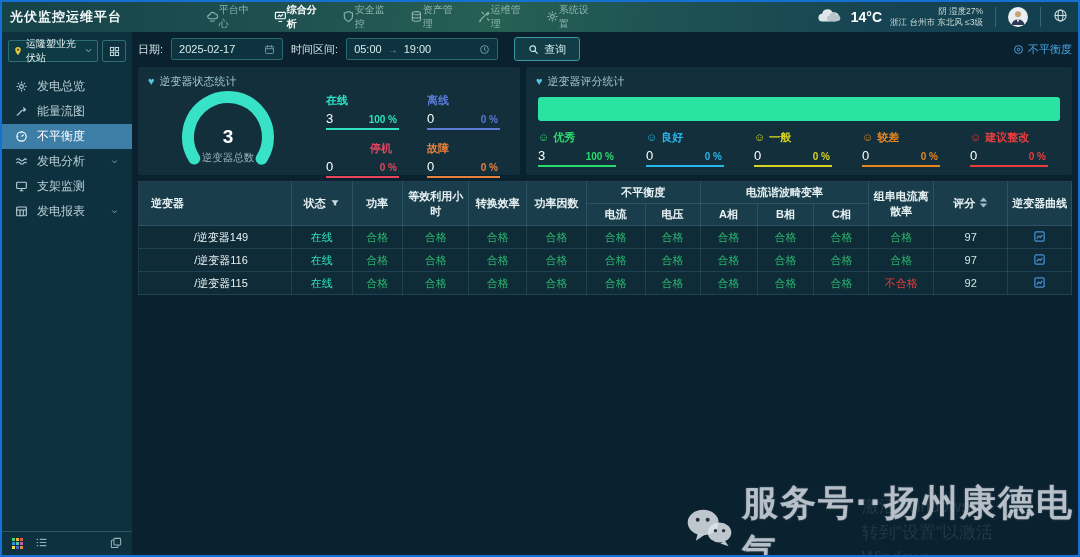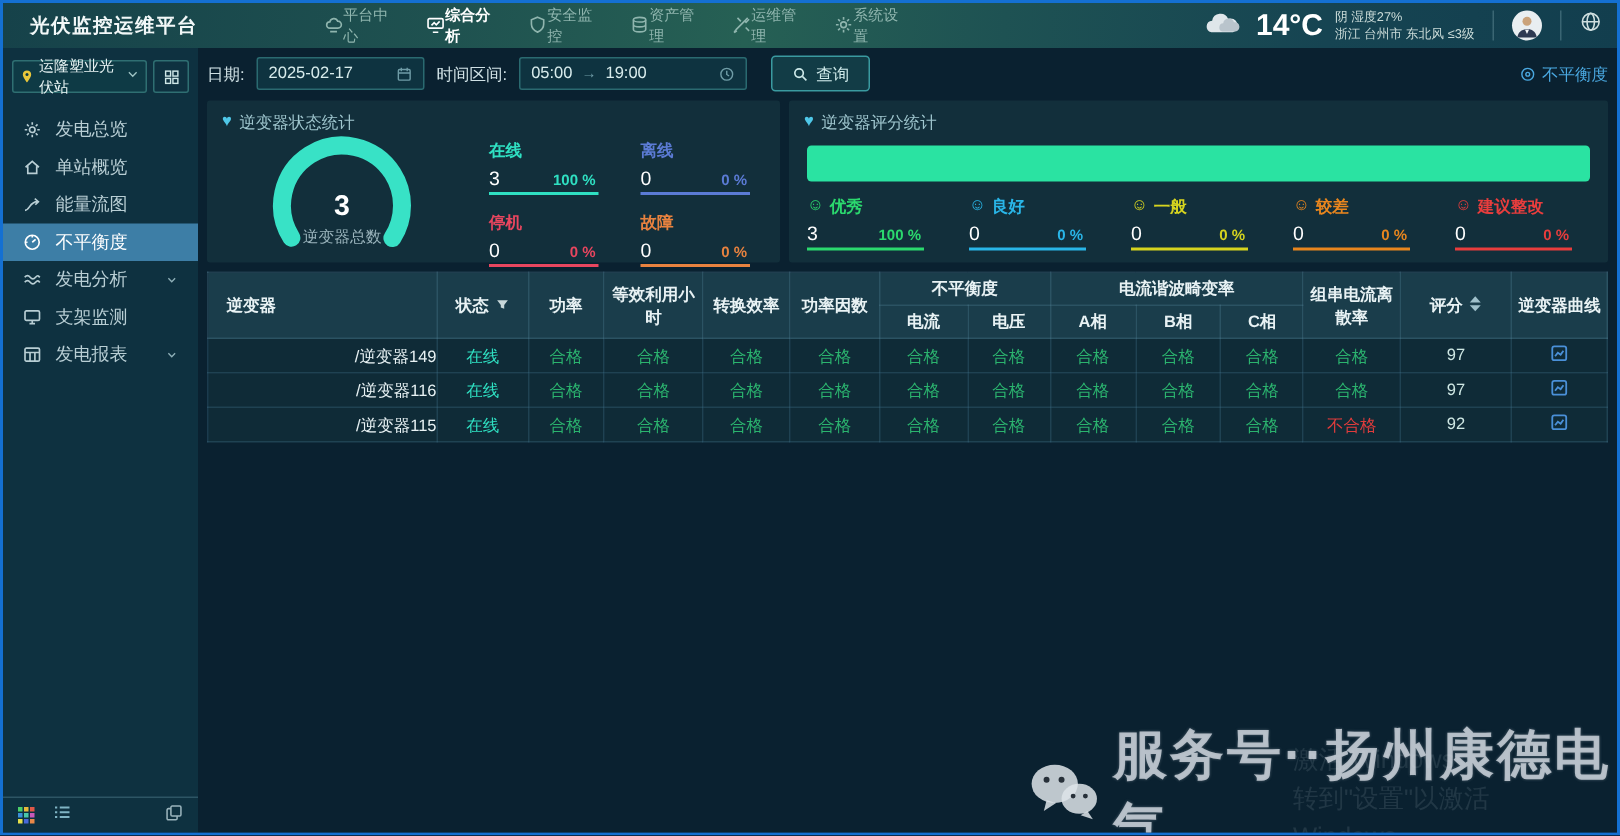--- a/index.html
+++ b/index.html
@@ -2,29 +2,29 @@
 <html><head>
 <meta charset="utf-8">
 <style>
   * { margin:0; padding:0; box-sizing:border-box; }
   html,body { width:1080px; height:557px; background:#06121c; font-family:"Liberation Sans","DejaVu Sans",sans-serif; overflow:hidden; }
   .window { position:relative; width:1080px; height:557px; border:2px solid #1470d2; background:#0a2230; overflow:hidden; }
 
   
   header { height:30px; display:flex; align-items:center;
     background:linear-gradient(95deg,#16424a 0%,#1f5250 28%,#266054 46%,#1e5253 62%,#164452 82%,#123e4e 100%); }
-  .logo { margin-left:18px; width:178px; font-size:13px; font-weight:bold; color:#f2f8f8; letter-spacing:1px; }
+  .logo { margin-left:8px; width:178px; font-size:13px; font-weight:bold; color:#f2f8f8; letter-spacing:1px; }
   nav { display:flex; gap:16px; margin-left:18px; }
   .nav-item { display:flex; flex-direction:row; align-items:center; width:52px; color:#8fb5ae; font-size:10px; cursor:pointer; }
   .nav-item svg { width:13px; height:13px; stroke:currentColor; fill:none; stroke-width:1.2; margin-bottom:1px; }
   .nav-item.active { color:#ffffff; font-weight:bold; }
   .header-right { margin-left:auto; display:flex; align-items:center; gap:8px; margin-right:10px; }
   .cloud svg { width:28px; height:18px; }
-  .temp { font-size:20px; font-weight:bold; color:#fff; }
-  .weather-lines { font-size:8.5px; color:#cadbd8; line-height:1.35; white-space:nowrap; }
+  .temp { font-size:14px; font-weight:bold; color:#fff; }
+  .weather-lines { font-size:8.5px; color:#cadbd8; line-height:1.35; white-space:nowrap;text-align:right; }
   .vdiv { width:1px; height:20px; background:rgba(160,200,210,0.28); margin:0 4px; }
   .avatar { width:20px; height:20px; border-radius:50%; background:#e9eef1; display:flex; align-items:center; justify-content:center; overflow:hidden; cursor:pointer; }
   .globe svg { width:15px; height:15px; stroke:#cfdfe0; fill:none; stroke-width:1; cursor:pointer; }
 
   .main { display:flex; height:523px; }
 
   
   aside { width:130px; flex:none; background:#0e3140; position:relative; }
   .station-row { display:flex; gap:4px; padding:8px 6px 6px 6px; }
   .station-select { flex:1; height:22px; border:1px solid #2f6f72; background:#0e3a45; border-radius:2px;
@@ -78,21 +78,21 @@
   .stat .spct { font-size:10px; font-weight:bold; }
   .score-bar { height:24px; border-radius:3px; margin:8px 2px 9px 2px; }
   .score-stats { display:grid; grid-template-columns:repeat(5,1fr); gap:30px; padding:0 14px 0 2px; }
   .score-stats .slabel { display:flex; align-items:center; gap:4px; }
   .face { font-size:11px; line-height:1; }
 
   
   table { width:100%; border-collapse:collapse; table-layout:fixed; font-size:11px; }
   thead th { background:#1a3d4b; color:#e8f2f4; font-weight:bold; border:1px solid rgba(90,140,160,0.28); height:22px; font-size:11px; }
   tbody td { background:#0f2b37; border:1px solid rgba(70,120,145,0.30); height:23px; text-align:center; color:#c8dce0; }
-  td.name { text-align:right; padding-left:12px; color:#e8f2f4; }
+  td.name { text-align:center; padding-left:12px; color:#e8f2f4; }
   td.status { color:#2fe0c2; }
   td.qual { color:#2bb36e; }
   td.qual.fail { color:#e03c3c; }
   td.score { color:#cfe8e4; }
   .funnel-ic svg { width:10px; height:10px; fill:#c8d8da; vertical-align:-1px; margin-left:4px; cursor:pointer; }
   .sort-ic svg { width:9px; height:11px; fill:#9fc0ca; vertical-align:-1px; margin-left:4px; cursor:pointer; }
   .curve-icon svg { width:13px; height:13px; stroke:#4a90d8; fill:none; stroke-width:1.3; cursor:pointer; }
 
   
   .activation { position:absolute; left:860px; top:492px; font-size:17px; color:rgba(195,205,215,0.13); line-height:1.5; z-index:5; }
@@ -203,26 +203,20 @@
             </svg>
         </div>
       </div>
       <ul class="menu">
         <li class="menu-item">
           <svg viewBox="0 0 14 14">
               <circle cx="7" cy="7" r="2"></circle>
               <path d="M7 1.6v1.8M7 10.6v1.8M1.6 7h1.8M10.6 7h1.8M3.2 3.2l1.3 1.3M9.5 9.5l1.3 1.3M10.8 3.2L9.5 4.5M4.5 9.5l-1.3 1.3"></path>
             </svg>
           <span>发电总览</span>
-        </li>
-        <li class="menu-item">
-          <svg viewBox="0 0 14 14">
-              <path d="M2.2 7L7 2.8 11.8 7M3.8 6.2V11.4h6.4V6.2"></path>
-            </svg>
-          <span>单站概览</span>
         </li>
         <li class="menu-item">
           <svg viewBox="0 0 14 14">
               <path d="M1.8 11c3.4 0 3.2-6.2 9-6.2M8.8 2.6l2.6 2.2-2.2 2.2"></path>
             </svg>
           <span>能量流图</span>
         </li>
         <li class="menu-item active">
           <svg viewBox="0 0 14 14">
               <circle cx="7" cy="7" r="5"></circle>
@@ -348,21 +342,21 @@
                 </div>
               </div>
               <div class="stat">
                 <div class="slabel" style="color: rgb(91, 123, 213);">离线</div>
                 <div class="svalrow" style="border-bottom-color: rgb(91, 123, 213);">
                   <span class="sval">0</span>
                   <span class="spct" style="color: rgb(91, 123, 213);">0 %</span>
                 </div>
               </div>
               <div class="stat">
-                <div class="slabel" style="color: rgb(232, 70, 95);">停机</div>
+                <div class="slabel" style="color: rgb(232, 70, 95); margin-left: 44px;">停机</div>
                 <div class="svalrow" style="border-bottom-color: rgb(232, 70, 95);">
                   <span class="sval">0</span>
                   <span class="spct" style="color: rgb(232, 70, 95);">0 %</span>
                 </div>
               </div>
               <div class="stat">
                 <div class="slabel" style="color: rgb(232, 130, 63);">故障</div>
                 <div class="svalrow" style="border-bottom-color: rgb(232, 130, 63);">
                   <span class="sval">0</span>
                   <span class="spct" style="color: rgb(232, 130, 63);">0 %</span>

